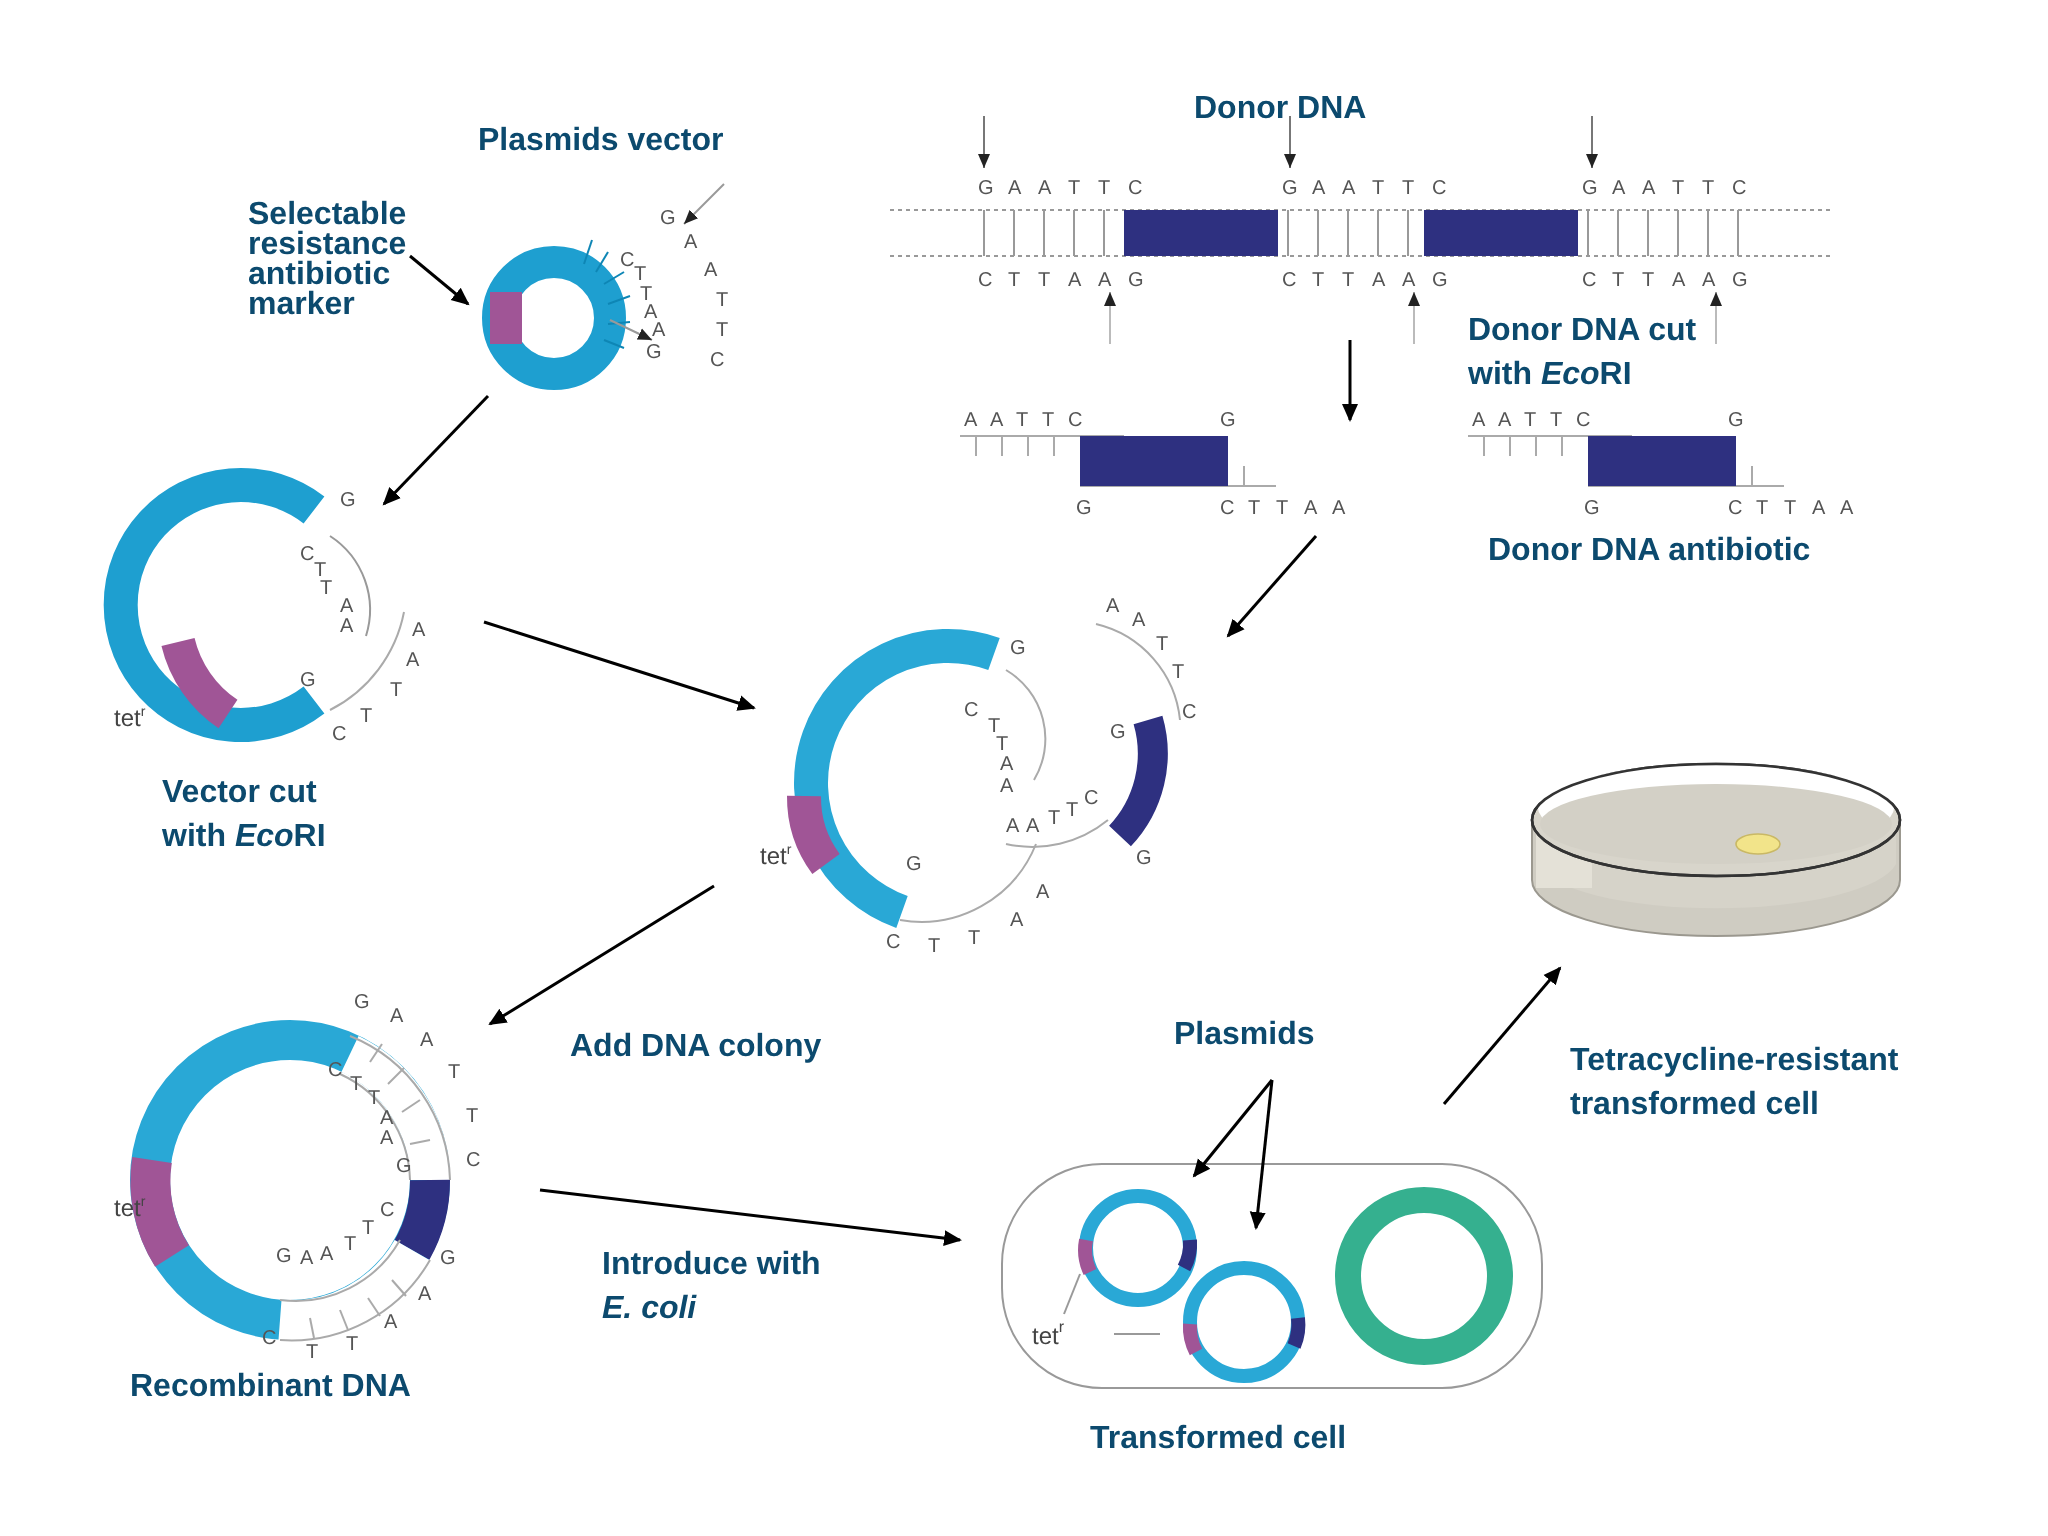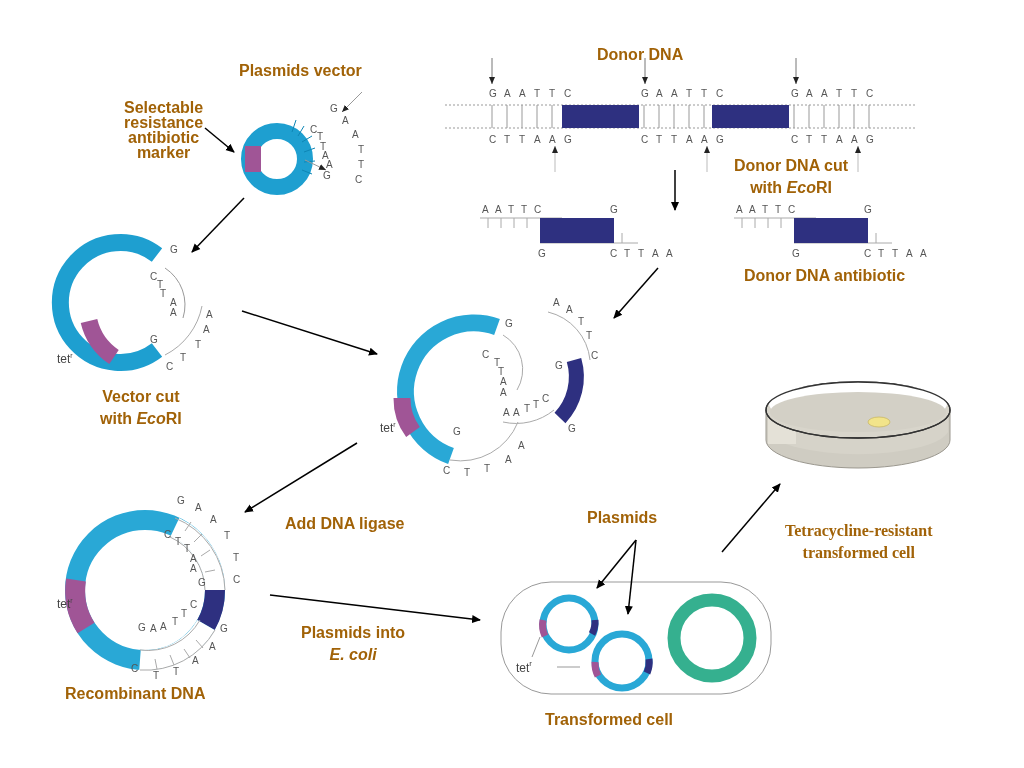--- a/index.html
+++ b/index.html
@@ -1,17 +1,17 @@
 <!DOCTYPE html>
 <html><head>
 <meta charset="utf-8">
 <style>
   html, body { margin:0; padding:0; background:#ffffff; }
   body { width:1024px; height:768px; position:relative; overflow:hidden; font-family:"Liberation Sans", sans-serif; }
-  .lbl { position:absolute; font-family:"Liberation Sans", sans-serif; font-weight:bold; color:#a16207; font-size:16px; line-height:22px; white-space:nowrap;text-align:center; }
+  .lbl { position:absolute; font-family:"Liberation Sans", sans-serif; font-weight:bold; color:#0c4a6e; font-size:16px; line-height:22px; white-space:nowrap; }
   .small { font-size:16px; line-height:15px; }
   svg#diagram { position:absolute; left:0; top:0; }
   svg text.base { font-family:"Liberation Sans", sans-serif; font-size:10px; fill:#555; }
   svg text.tet { font-family:"Liberation Sans", sans-serif; font-size:12px; fill:#444; }
 </style>
 </head>
 <body>
 
 <svg id="diagram" width="1024" height="768" viewBox="0 0 1024 768">
   <defs>
@@ -325,28 +325,28 @@
   <div>resistance</div>
   <div>antibiotic</div>
   <div>marker</div>
 </div>
 <div class="lbl" style="left:597px; top:44px;">Donor DNA</div>
 <div class="lbl" style="left:734px; top:155px;">
   <div>Donor DNA cut</div>
   <div><span>with </span><i>Eco</i><span>RI</span></div>
 </div>
 <div class="lbl" style="left:744px; top:265px;">Donor DNA antibiotic</div>
-<div class="lbl" style="left:100px; top:386px;">
+<div class="lbl" style="left:81px; top:386px;">
   <div>Vector cut</div>
   <div><span>with </span><i>Eco</i><span>RI</span></div>
 </div>
-<div class="lbl" style="left:285px; top:513px;">Add DNA ligase</div>
+<div class="lbl" style="left:285px; top:513px;">Add DNA colony</div>
 <div class="lbl" style="left:65px; top:683px;">Recombinant DNA</div>
 <div class="lbl" style="left:301px; top:622px;">
-  <div>Plasmids into</div>
+  <div>Introduce with</div>
   <div style="font-style:italic;">E. coli</div>
 </div>
 <div class="lbl" style="left:587px; top:507px;">Plasmids</div>
 <div class="lbl" style="left:545px; top:709px;">Transformed cell</div>
-<div class="lbl" style="left:785px; top:520px;font-family:Liberation Serif, serif;">
+<div class="lbl" style="left:785px; top:520px;">
   <div>Tetracycline-resistant</div>
   <div>transformed cell</div>
 </div>
 
 </body></html>

